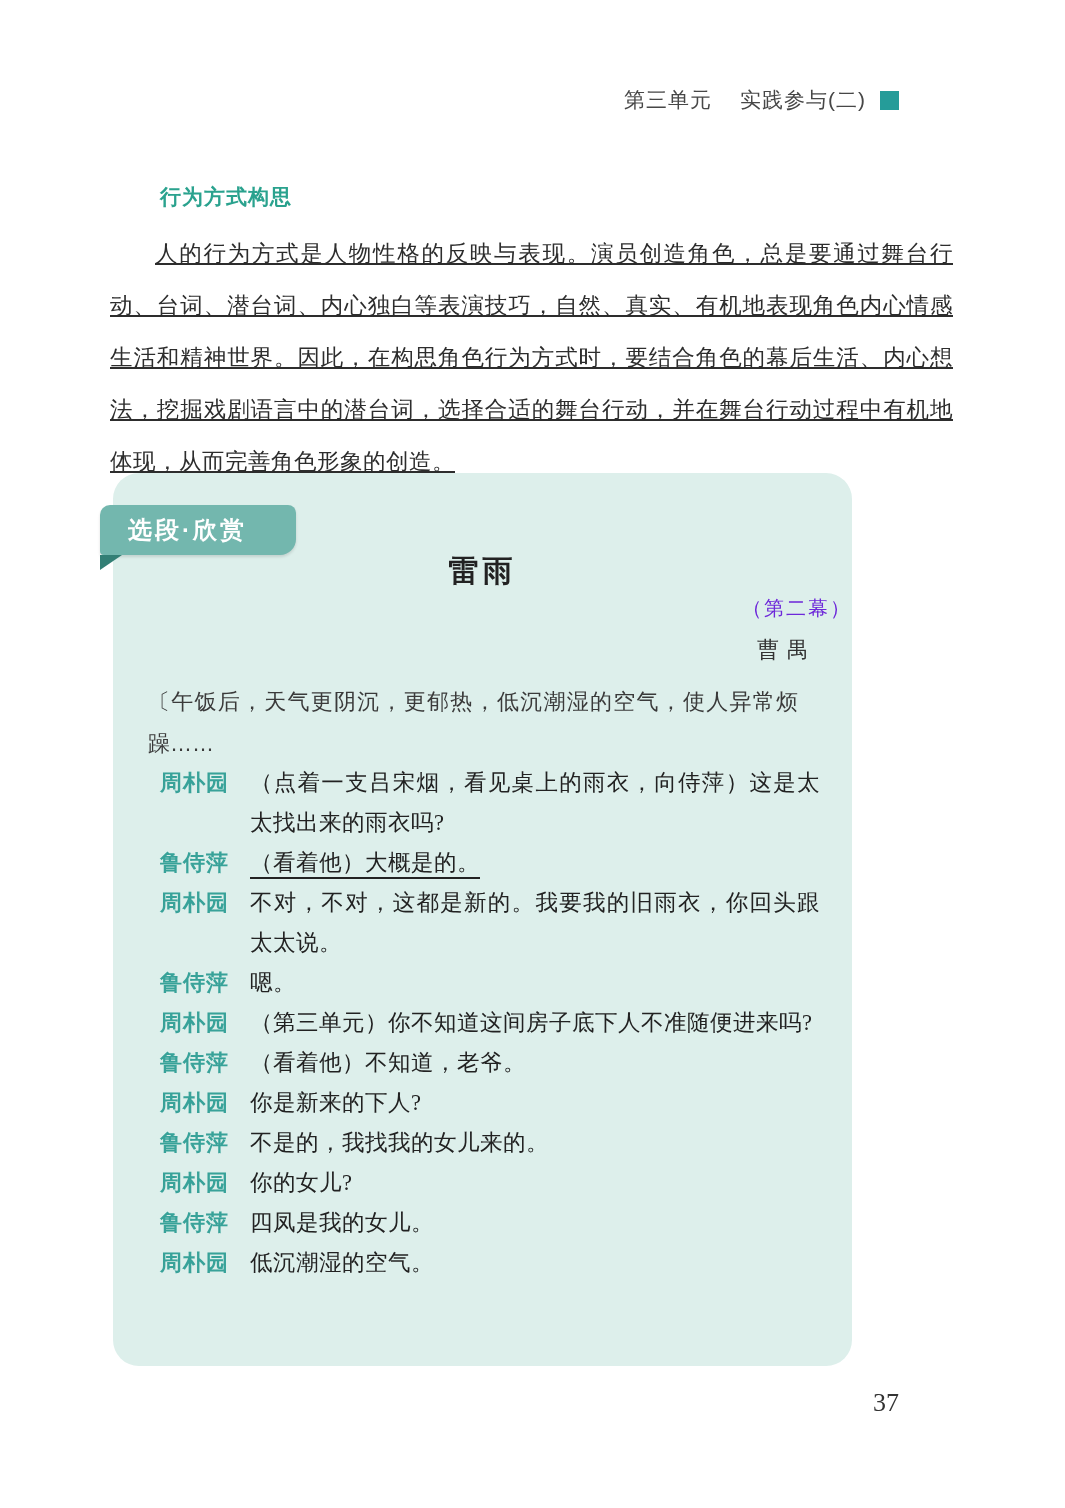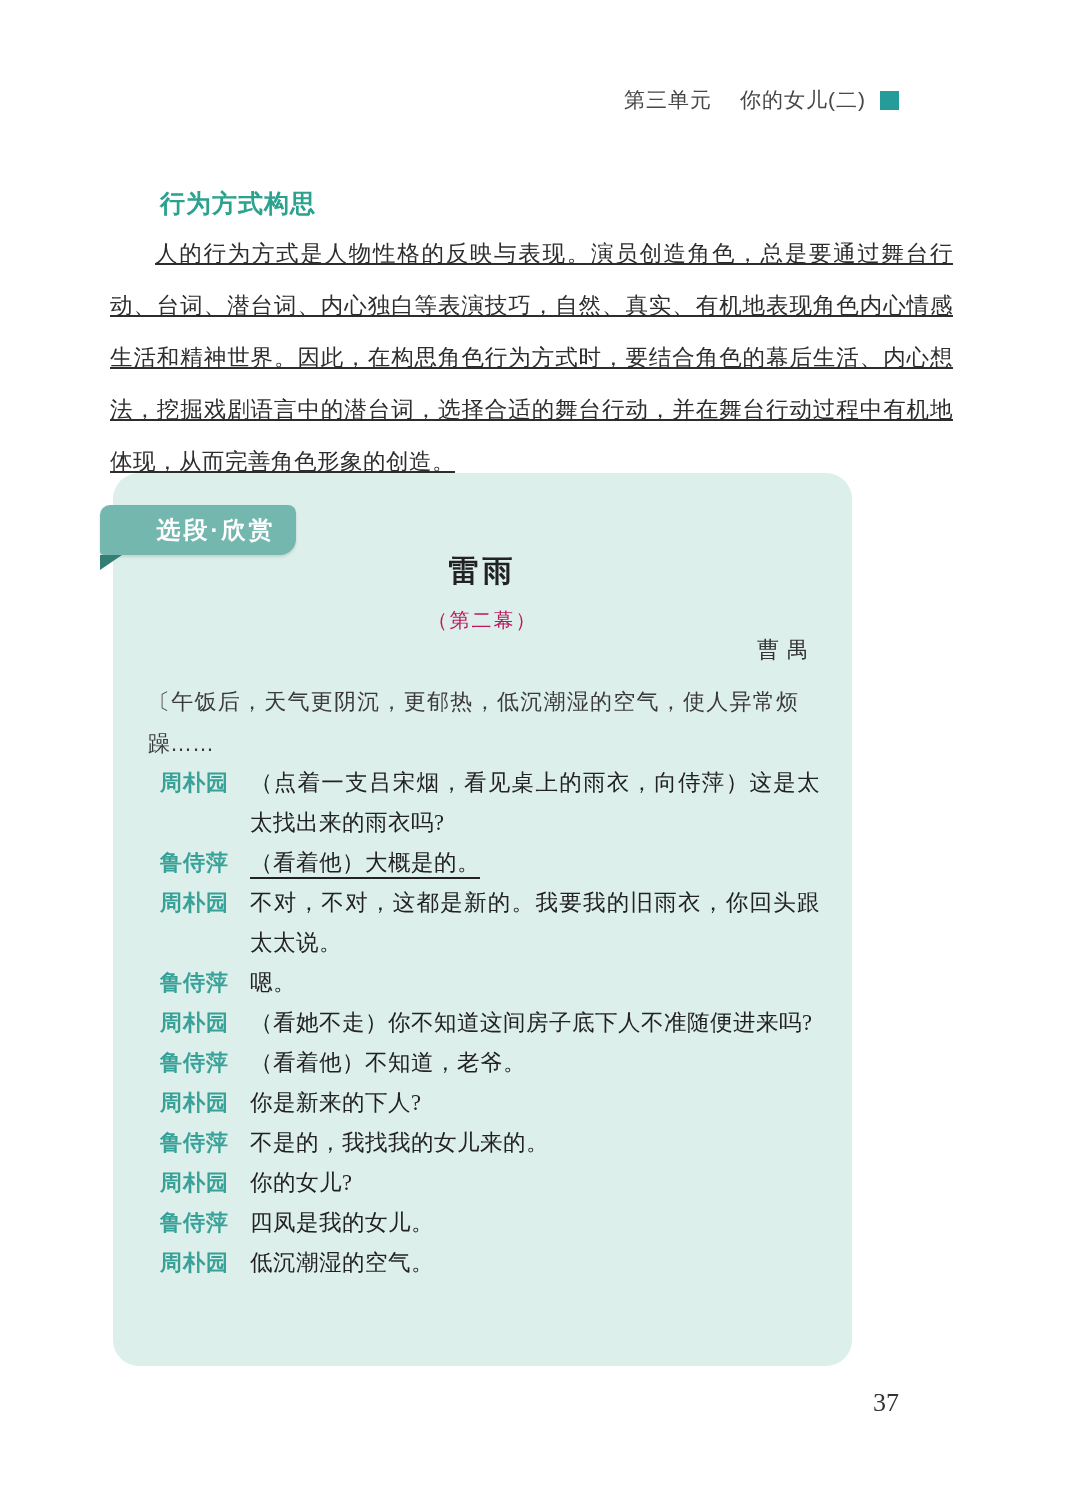--- a/index.html
+++ b/index.html
@@ -17,56 +17,56 @@
     display:flex;justify-content:flex-end;align-items:center;gap:14px;
     font-family:"Liberation Sans", sans-serif;
     font-size:21px;color:#474747;letter-spacing:1px;
   }
   .running-header .unit{margin-right:14px;}
   .header-square{width:19px;height:19px;background:#259c99;}
   
   .section-heading{
     position:absolute;left:160px;top:166px;
     font-family:"Liberation Sans", sans-serif;
-    font-size:25px;font-weight:bold;color:#2aa28e;letter-spacing:1px;
+    font-size:21px;font-weight:bold;color:#2aa28e;letter-spacing:1px;
   }
   .body-paragraph{
     position:absolute;left:110px;top:205px;width:843px;
     font-size:22.5px;line-height:52px;
     text-align:justify;text-indent:2em;
     color:#2d2d2d;letter-spacing:0.5px;text-decoration:underline;
   }
   
   .excerpt-box{
     position:absolute;left:113px;top:473px;width:739px;height:893px;
     background:#ddefeb;border-radius:26px;
   }
   .ribbon{
     position:absolute;left:-13px;top:32px;width:196px;height:50px;
     background:#73b7ae;border-radius:10px 8px 16px 4px;
     box-shadow:0 2px 3px rgba(0,0,0,0.12);
     display:flex;align-items:center;
-    padding-left:36px;box-sizing:border-box;justify-content:center;
+    padding-left:28px;box-sizing:border-box;
   }
   .ribbon-label{
     font-family:"Liberation Sans", sans-serif;
     font-size:24px;font-weight:bold;color:#ffffff;letter-spacing:3px;
   }
   .ribbon-fold{
     position:absolute;left:-13px;top:82px;width:0;height:0;
     border-top:15px solid #337f75;border-right:22px solid transparent;
   }
   .excerpt-title{
     position:absolute;left:0;right:0;top:78px;
     text-align:center;font-size:30px;font-weight:bold;color:#222;
     letter-spacing:4px;margin:0;
   }
   .excerpt-subtitle{
     position:absolute;left:0;right:0;top:122px;
-    text-align:center;font-size:20px;color:#be185d;letter-spacing:2px;margin-top:12px;
+    text-align:right;font-size:20px;color:#6d28d9;letter-spacing:2px;
   }
   .excerpt-author{
     position:absolute;right:35px;top:162px;
     font-size:22px;color:#333;letter-spacing:8px;
   }
   .stage-direction{
     position:absolute;left:35px;top:208px;width:650px;
     font-family:Liberation Sans, sans-serif;
     font-size:22px;line-height:42px;color:#3a3a3a;
     margin:0;text-align:justify;
@@ -98,21 +98,21 @@
     font-size:26px;color:#333;
   }
 </style>
 </head>
 <body>
 
 <div class="page">
 
   <div class="running-header">
     <span class="unit">第三单元</span>
-    <span>你的女儿(二)</span>
+    <span>实践参与(二)</span>
     <span class="header-square"></span>
   </div>
 
   <h2 class="section-heading">行为方式构思</h2>
 
   <p class="body-paragraph">人的行为方式是人物性格的反映与表现。演员创造角色，总是要通过舞台行动、台词、潜台词、内心独白等表演技巧，自然、真实、有机地表现角色内心情感生活和精神世界。因此，在构思角色行为方式时，要结合角色的幕后生活、内心想法，挖掘戏剧语言中的潜台词，选择合适的舞台行动，并在舞台行动过程中有机地体现，从而完善角色形象的创造。</p>
 
   <section class="excerpt-box">
     <div class="ribbon">
       <span class="ribbon-label">选段·欣赏</span>
@@ -137,21 +137,21 @@
       <div class="dialogue-row">
         <span class="speaker">周朴园</span>
         <span class="speech">不对，不对，这都是新的。我要我的旧雨衣，你回头跟太太说。</span>
       </div>
       <div class="dialogue-row">
         <span class="speaker">鲁侍萍</span>
         <span class="speech">嗯。</span>
       </div>
       <div class="dialogue-row">
         <span class="speaker">周朴园</span>
-        <span class="speech">（看她不走）你不知道这间房子底下人不准随便进来吗?</span>
+        <span class="speech">（第三单元）你不知道这间房子底下人不准随便进来吗?</span>
       </div>
       <div class="dialogue-row">
         <span class="speaker">鲁侍萍</span>
         <span class="speech">（看着他）不知道，老爷。</span>
       </div>
       <div class="dialogue-row">
         <span class="speaker">周朴园</span>
         <span class="speech">你是新来的下人?</span>
       </div>
       <div class="dialogue-row">

